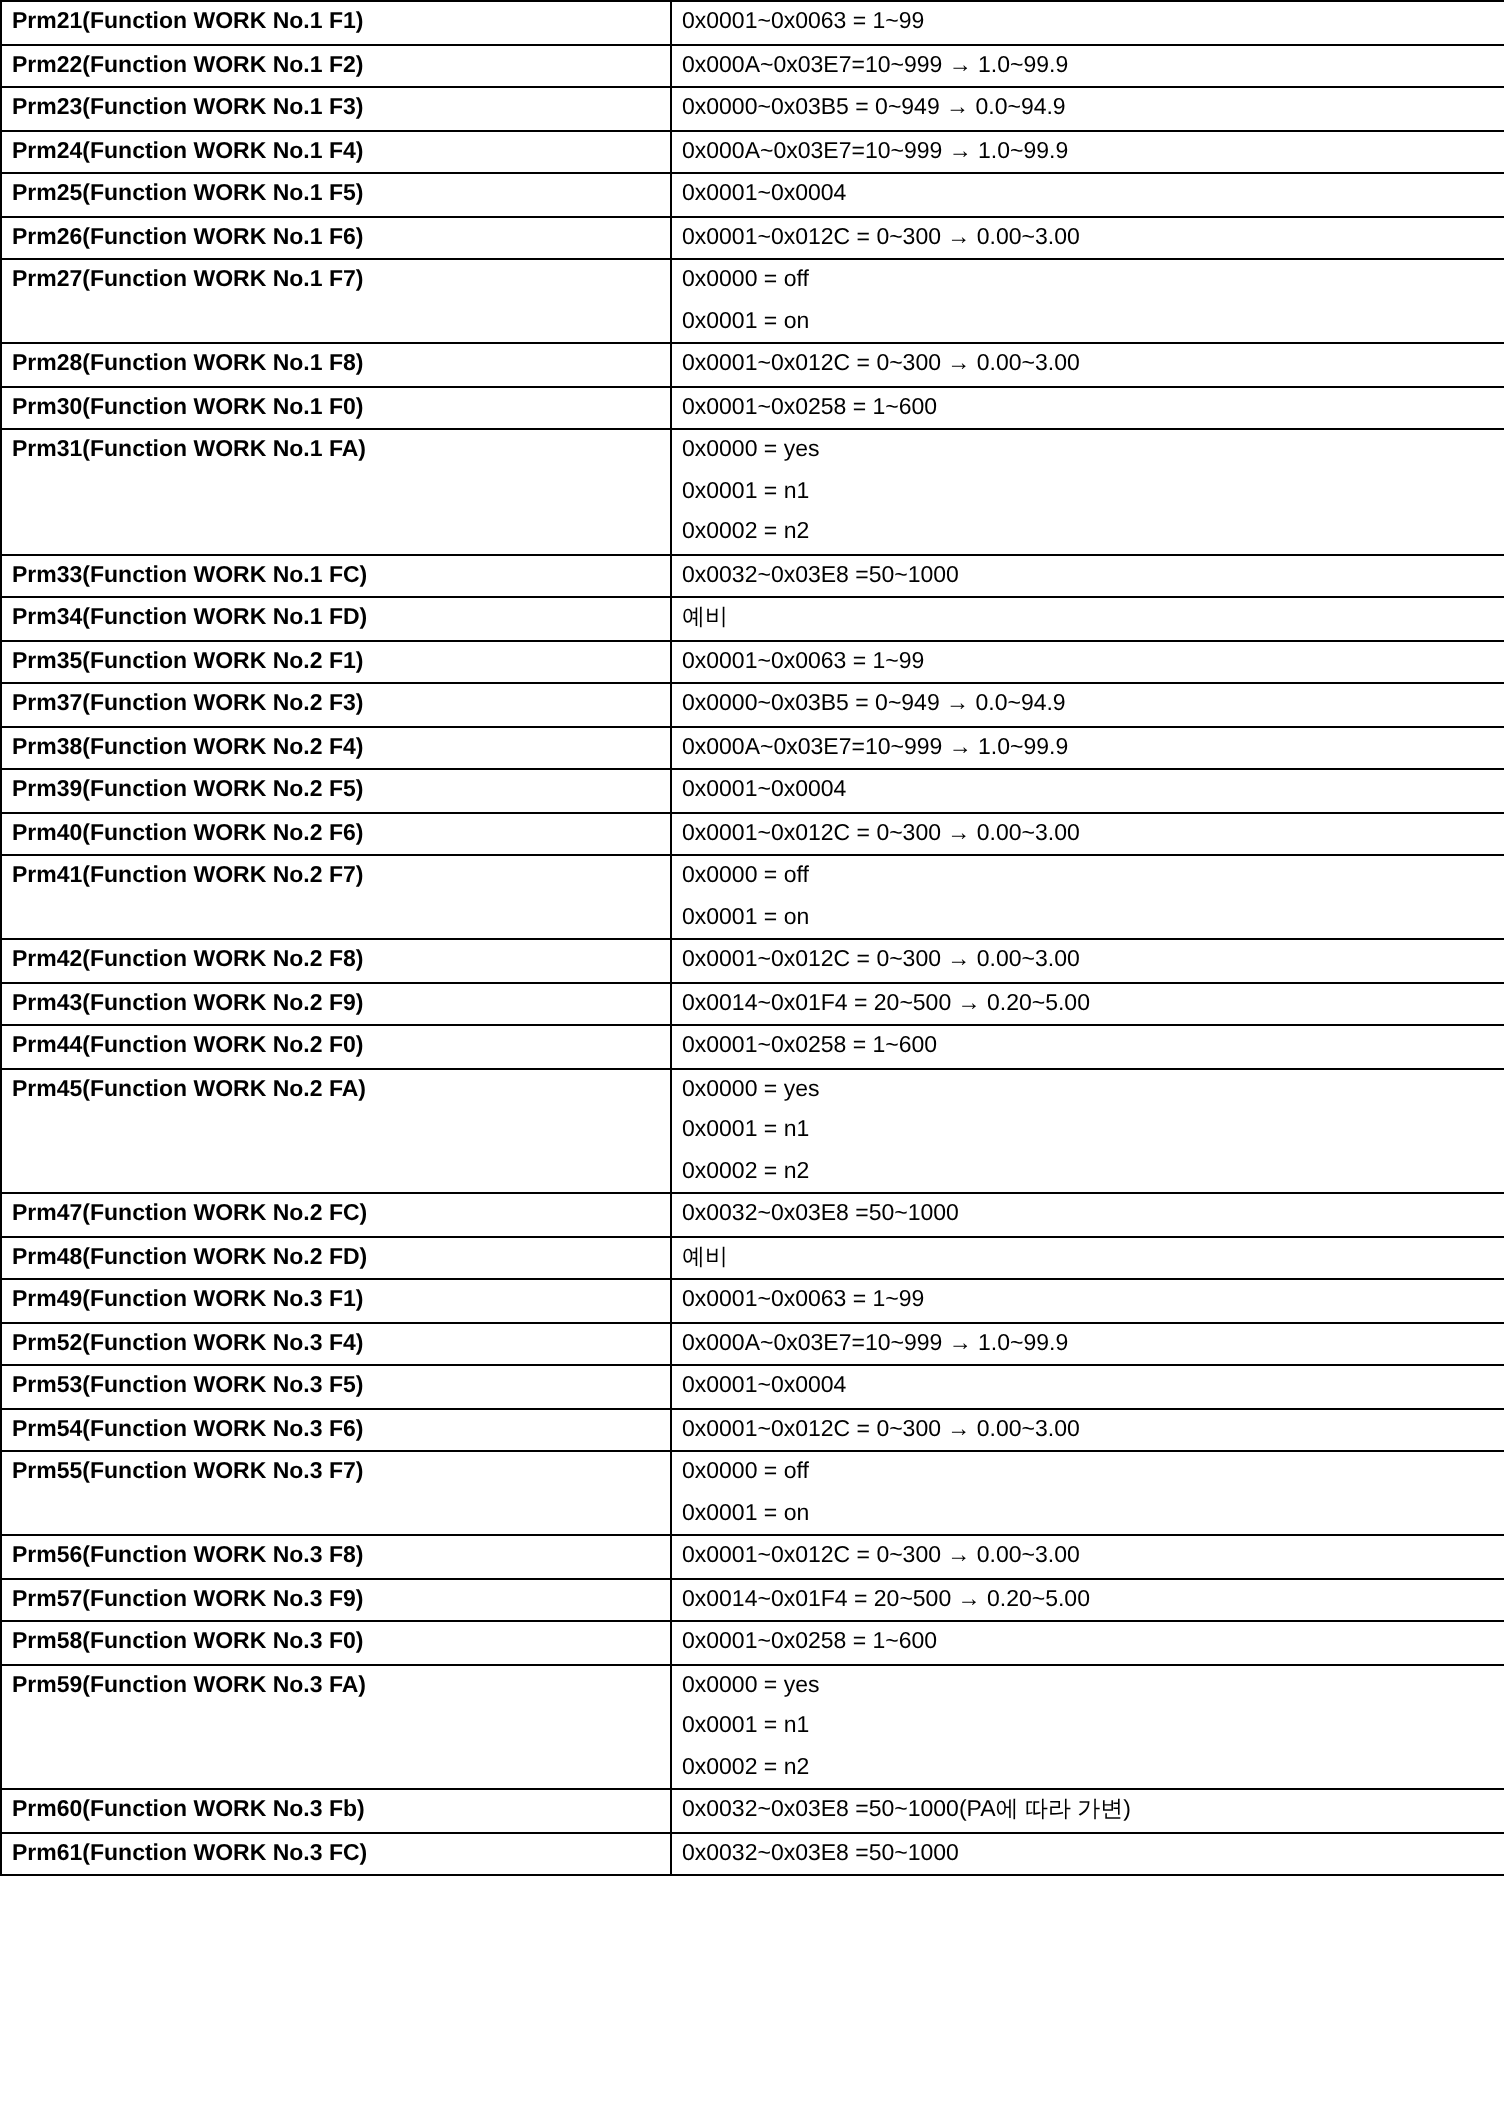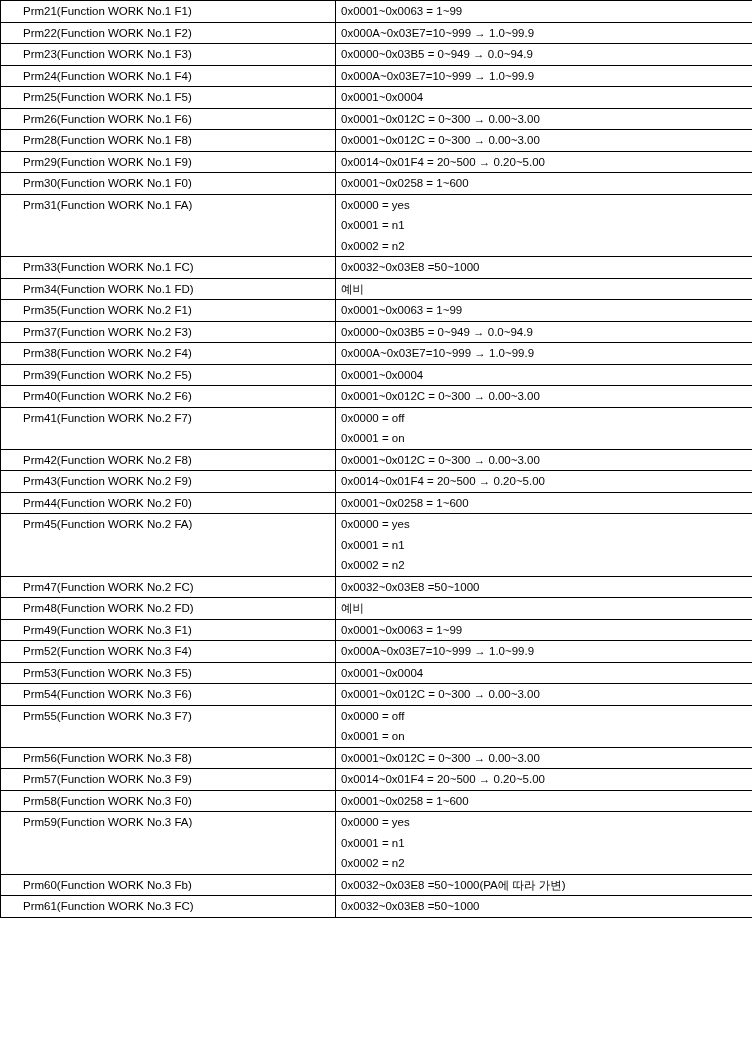--- a/index.html
+++ b/index.html
@@ -23,21 +23,22 @@
     vertical-align: top;
     font-size: 11.5px;
     line-height: 20.5px;
     padding: 0px 4px 0px 5px;
     height: 20px;
     color: #000000;
     white-space: pre-wrap;
     word-break: break-word;
   }
   #param-table td.cell-name {
-    padding-left: 22px;
+    padding-left: 5px;
+    font-weight: bold;
   }
   #param-table td.cell-desc {
     padding-left: 5px;
     margin-top: 20px;
   }
 </style>
 </head>
 <body>
 
 <table id="param-table">
@@ -64,26 +65,27 @@
       </tr>
       <tr>
         <td class="cell-name">Prm25(Function WORK No.1 F5)</td>
         <td class="cell-desc">0x0001~0x0004</td>
       </tr>
       <tr>
         <td class="cell-name">Prm26(Function WORK No.1 F6)</td>
         <td class="cell-desc">0x0001~0x012C = 0~300 → 0.00~3.00</td>
       </tr>
       <tr>
+        <td class="cell-name">Prm27(Function WORK No.1 F7)</td>
+        <td class="cell-desc">0x0000 = off
+0x0001 = on</td>
+      </tr>
+      <tr>
         <td class="cell-name">Prm28(Function WORK No.1 F8)</td>
         <td class="cell-desc">0x0001~0x012C = 0~300 → 0.00~3.00</td>
-      </tr>
-      <tr>
-        <td class="cell-name">Prm29(Function WORK No.1 F9)</td>
-        <td class="cell-desc">0x0014~0x01F4 = 20~500 → 0.20~5.00</td>
       </tr>
       <tr>
         <td class="cell-name">Prm30(Function WORK No.1 F0)</td>
         <td class="cell-desc">0x0001~0x0258 = 1~600</td>
       </tr>
       <tr>
         <td class="cell-name">Prm31(Function WORK No.1 FA)</td>
         <td class="cell-desc">0x0000 = yes
 0x0001 = n1
 0x0002 = n2</td>

